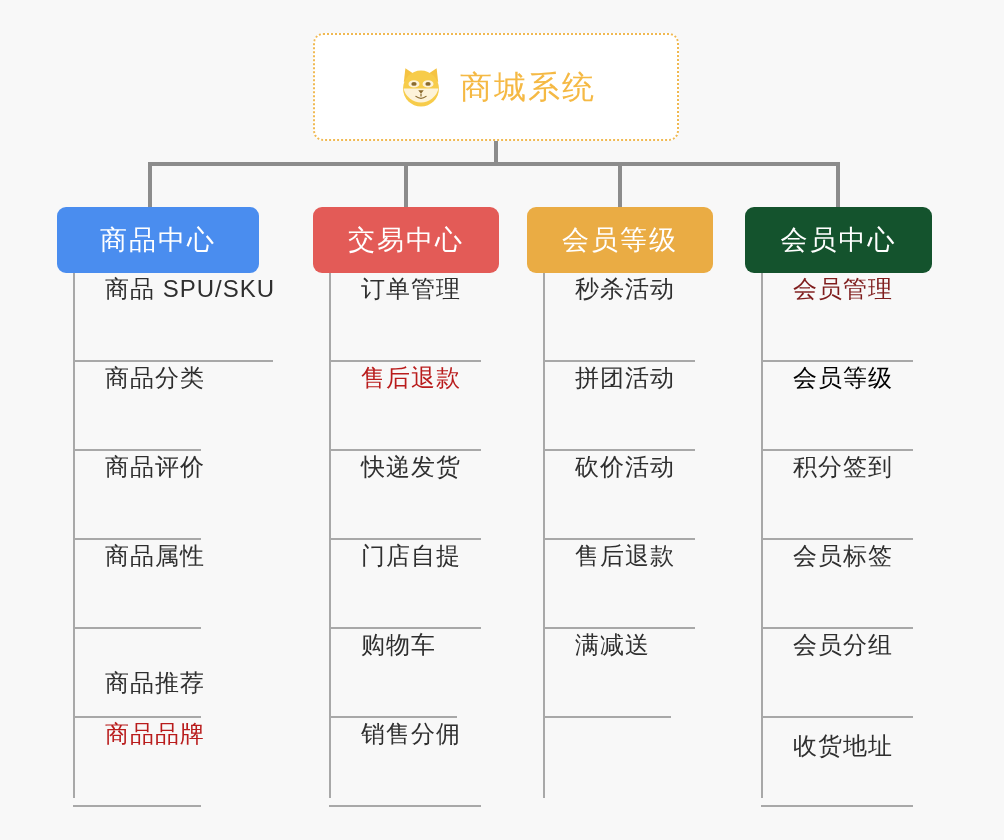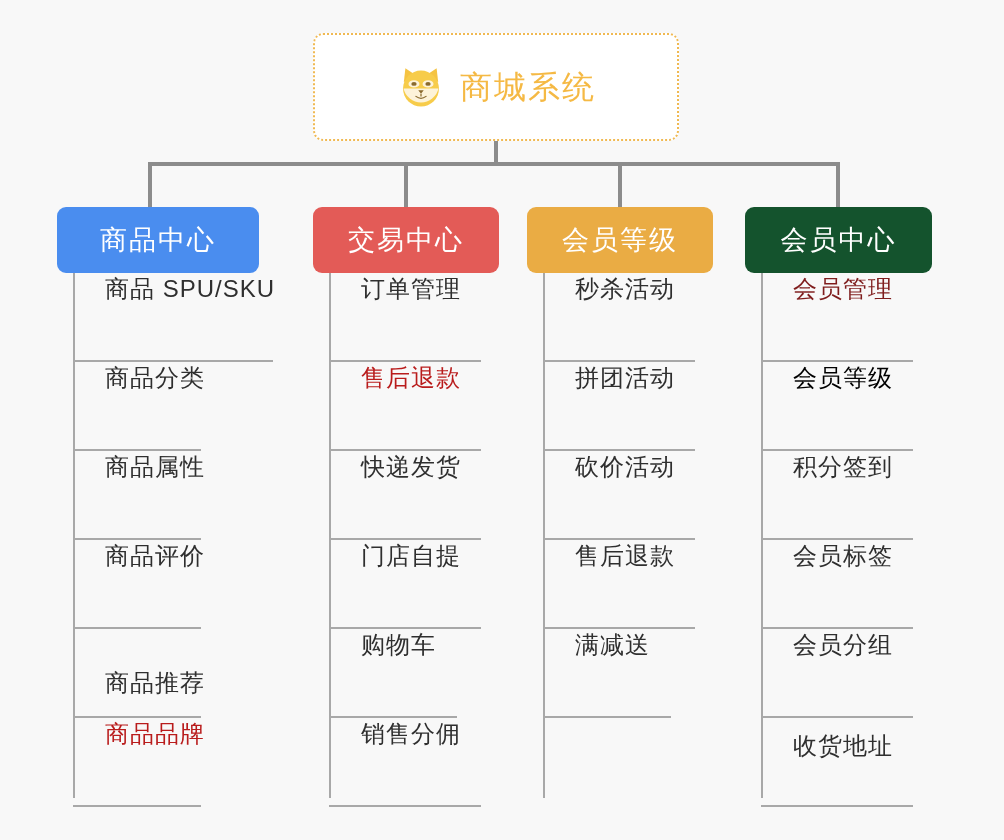--- a/index.html
+++ b/index.html
@@ -191,25 +191,25 @@
     <ul class="leaf-list">
       <li class="leaf-item">
         <span class="leaf-label" style="color: rgb(47, 47, 47);">商品 SPU/SKU</span>
         <span class="leaf-underline" style="background: rgb(168, 168, 168);"></span>
       </li>
       <li class="leaf-item short">
         <span class="leaf-label" style="color: rgb(47, 47, 47);">商品分类</span>
         <span class="leaf-underline" style="background: rgb(168, 168, 168);"></span>
       </li>
       <li class="leaf-item short">
+        <span class="leaf-label" style="color: rgb(47, 47, 47);">商品评价</span>
+        <span class="leaf-underline" style="background: rgb(168, 168, 168);"></span>
+      </li>
+      <li class="leaf-item short">
         <span class="leaf-label" style="color: rgb(47, 47, 47);">商品属性</span>
-        <span class="leaf-underline" style="background: rgb(168, 168, 168);"></span>
-      </li>
-      <li class="leaf-item short">
-        <span class="leaf-label" style="color: rgb(47, 47, 47);">商品评价</span>
         <span class="leaf-underline" style="background: rgb(168, 168, 168);"></span>
       </li>
       <li class="leaf-item short">
         <span class="leaf-label" style="color: rgb(47, 47, 47); margin-top: 38px;">商品推荐</span>
         <span class="leaf-underline" style="background: rgb(168, 168, 168);"></span>
       </li>
       <li class="leaf-item short">
         <span class="leaf-label" style="color: #b91c1c;">商品品牌</span>
         <span class="leaf-underline" style="background: rgb(168, 168, 168);"></span>
       </li>

